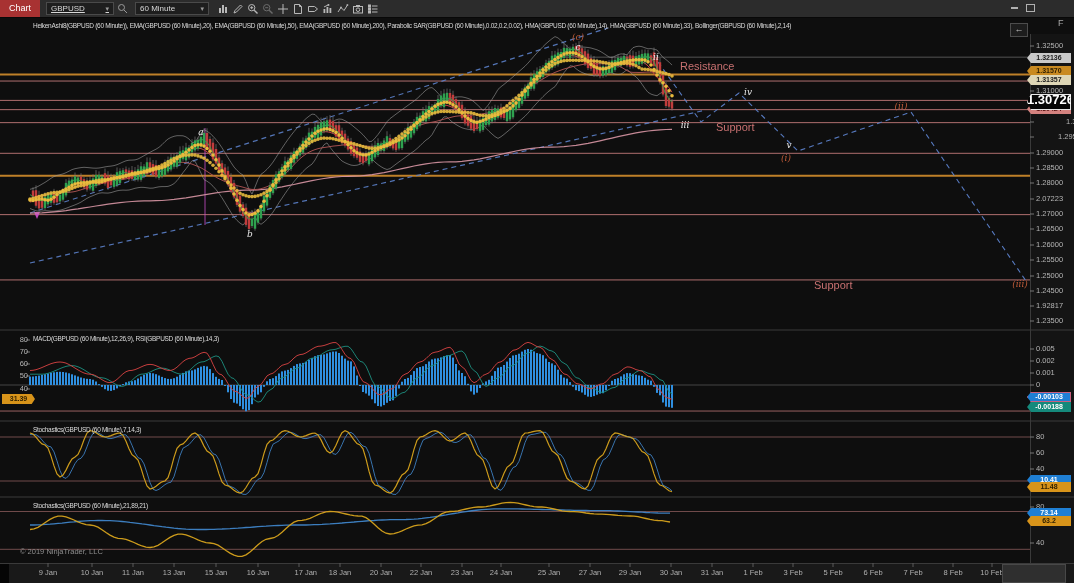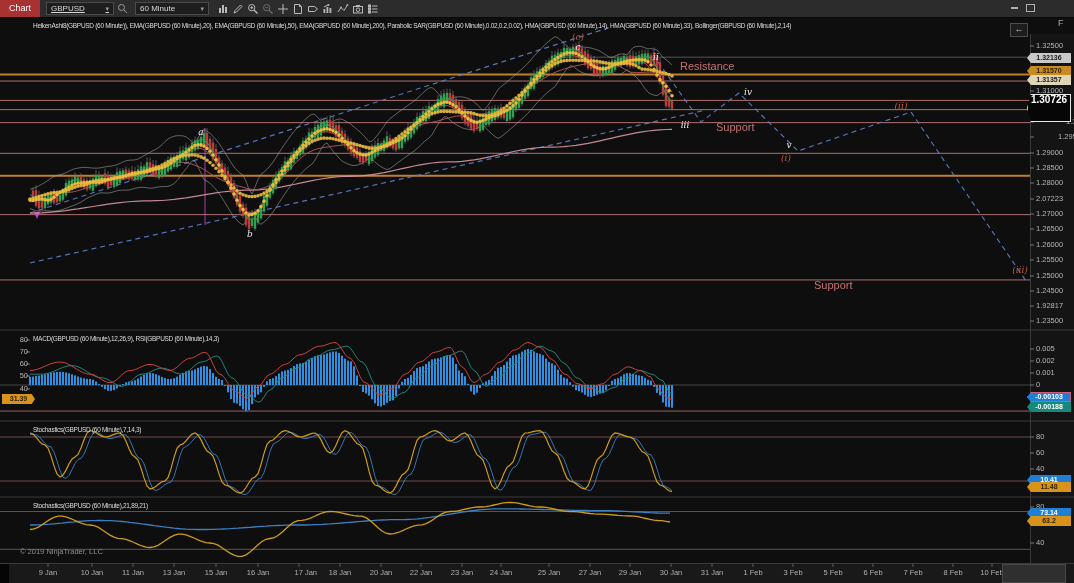--- a/index.html
+++ b/index.html
@@ -23,21 +23,21 @@
          border-left:1px solid #3a3a3a;z-index:1;}
   .taxis{position:absolute;left:0;top:563px;width:1074px;height:20px;background:#191919;
          border-top:1px solid #3a3a3a;z-index:1;}
   #chart-svg{position:absolute;left:0;top:0;z-index:2;}
   #labels{position:absolute;left:0;top:0;width:1074px;height:583px;z-index:3;pointer-events:none;}
   .pos{position:absolute;white-space:nowrap;}
   .tick{font-size:7.5px;color:#b5b5b5;}
   .ltick{font-size:7.5px;color:#b5b5b5;width:20px;text-align:right;}
   .badge{font-size:7px;font-weight:bold;height:10px;line-height:10px;text-align:center;width:44px;
          clip-path:polygon(0 50%,9% 0,100% 0,100% 100%,9% 100%);}
-  .badge.big{height:28px;line-height:12px;font-size:10px;}
+  .badge.big{height:16px;line-height:12px;font-size:13px;}
   .lbadge{clip-path:polygon(0 0,90% 0,100% 50%,90% 100%,0 100%);width:33px;}
   .plabel{font-size:6.5px;letter-spacing:-0.3px;color:#dcdcdc;z-index:4;}
   .tlabel{font-size:7.5px;color:#b0b0b0;width:36px;text-align:center;}
   .wave{font-family:"DejaVu Serif",serif;font-style:italic;font-size:9px;transform:translate(-50%,0);}
   .zone{font-size:11px;color:#c87171;}
   .copy{font-size:7.5px;color:#8f8f8f;}
   .fhdr{font-size:9px;color:#a8a8a8;}
   .backbtn{width:16px;height:12px;background:#1d1d1d;border:1px solid #4c4c4c;color:#c0c0c0;
            font-size:9px;line-height:11px;text-align:center;}
   .hscroll{position:absolute;left:1002px;top:564px;width:62px;height:17px;background:#2f2f2f;
@@ -1405,21 +1405,21 @@
       <div class="pos wave" style="left: 201px; top: 127px; color: rgb(232, 232, 232);">a</div>
       <div class="pos wave" style="left: 250px; top: 229px; color: rgb(232, 232, 232);">b</div>
       <div class="pos wave" style="left: 578px; top: 42px; color: rgb(232, 232, 232);">c</div>
       <div class="pos wave" style="left: 656px; top: 52px; color: rgb(232, 232, 232);">ii</div>
       <div class="pos wave" style="left: 685px; top: 120px; color: rgb(232, 232, 232);">iii</div>
       <div class="pos wave" style="left: 748px; top: 87px; color: rgb(232, 232, 232); font-style: italic;">iv</div>
       <div class="pos wave" style="left: 789px; top: 140px; color: rgb(232, 232, 232);">v</div>
       <div class="pos wave" style="left: 578px; top: 32px; color: rgb(191, 91, 56);">(c)</div>
       <div class="pos wave" style="left: 786px; top: 153px; color: rgb(191, 91, 56);">(i)</div>
       <div class="pos wave" style="left: 901px; top: 101px; color: rgb(191, 91, 56);">(ii)</div>
-      <div class="pos wave" style="left: 1020px; top: 265px; color: rgb(191, 91, 56);">(iii)</div>
+      <div class="pos wave" style="left: 1020px; top: 279px; color: rgb(191, 91, 56);">(iii)</div>
       <div class="pos zone" style="left: 680px; top: 60px;">Resistance</div>
       <div class="pos zone" style="left: 716px; top: 121px;">Support</div>
       <div class="pos zone" style="left: 814px; top: 279px;">Support</div>
     </div>
 
   <div class="hscroll"></div>
   <div class="blcorner"></div>
 </div>
 
 </body></html>

